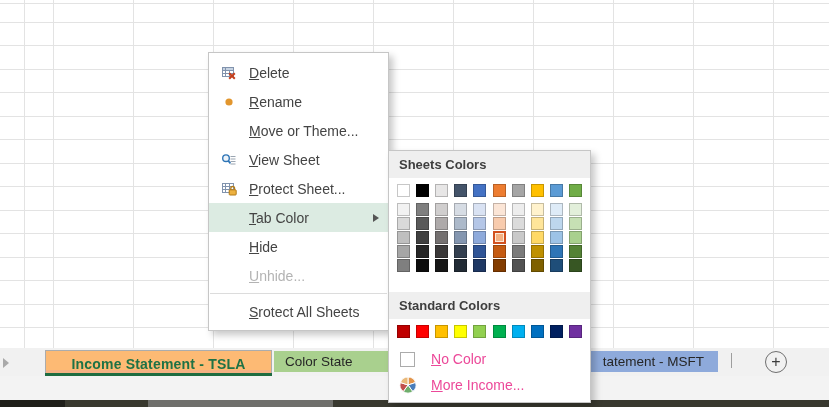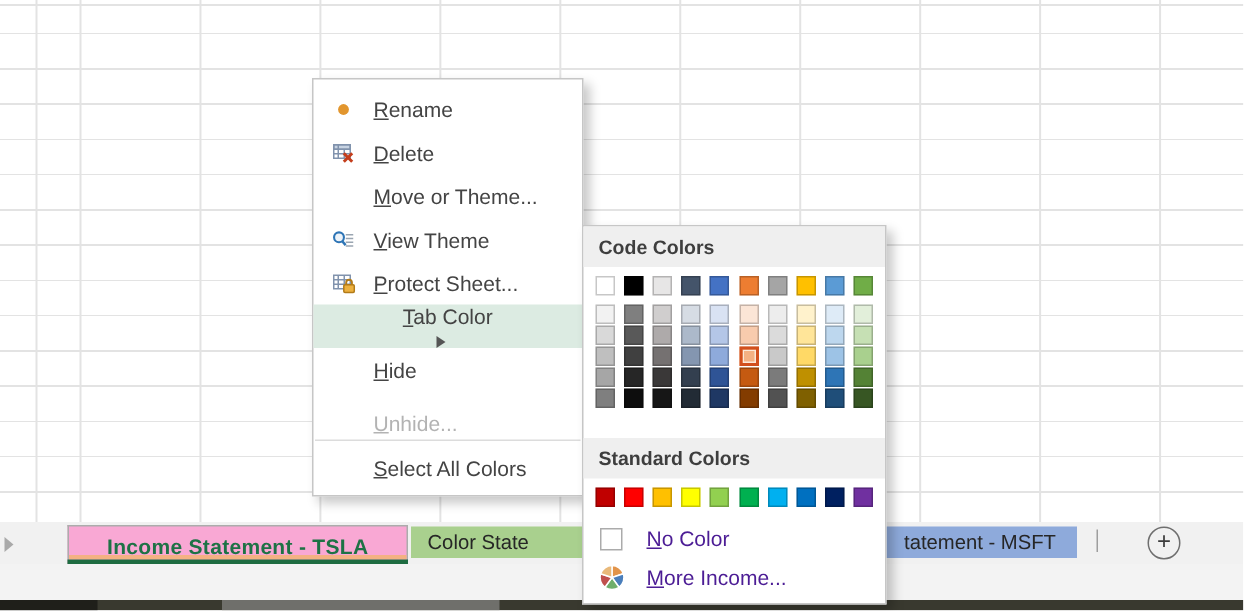--- a/index.html
+++ b/index.html
@@ -18,21 +18,21 @@
   }
   
   .tabbar { position:absolute; left:0; top:348px; width:829px; height:28px; background:#F1F1F1; }
   .nav-arrow {
     position:absolute; left:3px; top:358px; width:0; height:0;
     border-top:5px solid transparent; border-bottom:5px solid transparent;
     border-left:6px solid #A9A9A9;
   }
   .tab1 {
     position:absolute; left:45px; top:350px; width:227px; height:26px;
-    background:#f9a8d4; border:1px solid #ACACAC; border-bottom:none;
+    background:#fdba74; border:1px solid #ACACAC; border-bottom:none;
     display:flex; align-items:center; justify-content:center;
     font-size:14px; font-weight:bold; letter-spacing:.2px; z-index:2;
   }
   .tab1 .tc-strip { position:absolute; left:0; right:0; bottom:3px; height:3px; }
   .tab1 .active-line { position:absolute; left:-1px; right:-1px; bottom:0; height:3px; }
   .tab-plain {
     position:absolute; top:351px; height:21px; font-size:13.5px; color:#262626;
     line-height:21px; white-space:nowrap; overflow:hidden; z-index:1;
   }
   .tab2 { left:274px; width:180px; padding-left:11px; }
@@ -54,39 +54,39 @@
     background:#fff; border:1px solid #C6C6C6; box-shadow:4px 4px 7px rgba(0,0,0,.22);
     padding:5px 0 4px;
   }
   .menu-item { height:29px; display:flex; align-items:center; font-size:14px; color:#444; cursor:default; }
   .menu-item .mi-icon { width:40px; flex:none; display:flex; align-items:center; justify-content:center; }
   .menu-item .mi-label { flex:1; white-space:nowrap; }
   .menu-item .mi-arrow {
     width:0; height:0; margin-right:9px;
     border-top:4.5px solid transparent; border-bottom:4.5px solid transparent; border-left:6px solid #555;
   }
-  .menu-item.disabled { color:#B3B3B3;align-items:flex-end; }
+  .menu-item.disabled { color:#B3B3B3; }
   .menu-sep { height:1px; background:#DCDCDC; margin:3px 1px; }
   .mn { text-decoration:underline; }
   
   .submenu {
     position:absolute; left:388px; top:150px; width:203px; z-index:20;
     background:#fff; border:1px solid #C6C6C6; box-shadow:4px 4px 7px rgba(0,0,0,.22);
     padding-bottom:4px;
   }
   .sub-header { background:#EFEFEF; font-size:13px; font-weight:bold; color:#3E3E3E; padding:6px 0 6px 10px; }
   .swatch-area { padding:6px 8px 0; }
   .swatch-row { display:flex; justify-content:space-between; }
   .swatch-row.toprow { margin-bottom:6px; }
   .swatch-row.varrow { margin-bottom:1px; }
   .swatch { width:13px; height:13px; border:1px solid rgba(0,0,0,.22); }
   .swatch.sel { border:2px solid #D2501E; box-shadow:inset 0 0 0 1px #FCE9D9; }
   .variants { margin-bottom:20px; }
   .swatch-row.stdrow { margin:6px 0 8px; }
-  .picker-item { height:26px; display:flex; align-items:center; padding-left:9px; font-size:14px; color:#4c1d95; }
+  .picker-item { height:26px; display:flex; align-items:center; padding-left:9px; font-size:14px; color:#ec4899; }
   .picker-item .pi-icon { width:19px; display:flex; align-items:center; justify-content:center; flex:none; }
   .picker-item .pi-label { margin-left:14px; white-space:nowrap; }
   .no-color-box { width:15px; height:15px; background:#fff; border:1px solid #ABABAB; }
 </style>
 </head>
 <body>
 
 <div id="screen">
 
   <div class="grid"></div>
@@ -115,83 +115,83 @@
   </div>
   <div class="taskbar">
     <span class="seg-darker"></span>
     <span class="seg-light"></span>
   </div>
 
   <div class="menu" id="context-menu">
       <div class="menu-item">
         <span class="mi-icon">
           <svg width="16" height="16" viewBox="0 0 16 16">
-            <circle cx="8" cy="8" r="3.6" fill="#E2962E"></circle>
-          </svg>
-        </span>
-        <span class="mi-label"><span class="mn">R</span><span>ename</span></span>
-      </div>
-      <div class="menu-item">
-        <span class="mi-icon">
-          <svg width="16" height="16" viewBox="0 0 16 16">
             <rect x="1.5" y="2.5" width="11" height="3" fill="#C7D3E2" stroke="#8193AD"></rect>
             <rect x="1.5" y="2.5" width="11" height="9" fill="none" stroke="#8193AD"></rect>
             <path d="M1.5 5.5h11M1.5 8.5h11M4.5 2.5v9M8.5 5.5v6" stroke="#8193AD" fill="none"></path>
             <path d="M8.2 8.2l5.6 5.6M13.8 8.2l-5.6 5.6" stroke="#C43E1C" stroke-width="2"></path>
           </svg>
         </span>
         <span class="mi-label"><span class="mn">D</span><span>elete</span></span>
+      </div>
+      <div class="menu-item">
+        <span class="mi-icon">
+          <svg width="16" height="16" viewBox="0 0 16 16">
+            <circle cx="8" cy="8" r="3.6" fill="#E2962E"></circle>
+          </svg>
+        </span>
+        <span class="mi-label"><span class="mn">R</span><span>ename</span></span>
       </div>
       <div class="menu-item">
         <span class="mi-icon"></span>
         <span class="mi-label"><span class="mn">M</span><span>ove or Theme...</span></span>
       </div>
       <div class="menu-item">
         <span class="mi-icon">
           <svg width="16" height="16" viewBox="0 0 16 16">
             <path d="M9.5 4.5h5M9.5 7h5M9.5 9.5h5M9.5 12h5" stroke="#9AA5B1"></path>
             <circle cx="5" cy="6.2" r="3.3" fill="#EDF3F9" stroke="#2E75B6" stroke-width="1.4"></circle>
             <path d="M7.2 8.8l2.2 2.6" stroke="#2E75B6" stroke-width="1.7"></path>
           </svg>
         </span>
-        <span class="mi-label"><span class="mn">V</span><span>iew Theme</span></span>
+        <span class="mi-label"><span class="mn">V</span><span>iew Sheet</span></span>
       </div>
       <div class="menu-item">
         <span class="mi-icon">
           <svg width="16" height="16" viewBox="0 0 16 16">
             <rect x="1.5" y="2.5" width="11" height="9" fill="#fff" stroke="#8193AD"></rect>
             <path d="M1.5 5.5h11M1.5 8.5h11M4.5 2.5v9M8.5 2.5v9" stroke="#8193AD"></path>
             <path d="M9.8 9V7.4a1.9 1.9 0 013.8 0V9" fill="none" stroke="#B27B19" stroke-width="1.3"></path>
             <rect x="8.2" y="8.8" width="7" height="5.2" rx="0.8" fill="#EDB13F" stroke="#B27B19"></rect>
           </svg>
         </span>
         <span class="mi-label"><span class="mn">P</span><span>rotect Sheet...</span></span>
       </div>
-      <div class="menu-item" style="background: rgb(220, 235, 226); flex-direction: column;">
+      <div class="menu-item" style="background: rgb(220, 235, 226);">
         <span class="mi-icon"></span>
         <span class="mi-label"><span class="mn">T</span><span>ab Color</span></span>
         <span class="mi-arrow"></span>
       </div>
       <div class="menu-item">
         <span class="mi-icon"></span>
         <span class="mi-label"><span class="mn">H</span><span>ide</span></span>
       </div>
       <div class="menu-item disabled">
         <span class="mi-icon"></span>
         <span class="mi-label"><span class="mn">U</span><span>nhide...</span></span>
       </div>
       <div class="menu-sep"></div>
       <div class="menu-item">
         <span class="mi-icon"></span>
-        <span class="mi-label"><span class="mn">S</span><span>elect All Colors</span></span>
+        <span class="mi-label"><span class="mn">S</span><span>rotect All Sheets</span></span>
       </div>
     </div>
 
   <div class="submenu" id="color-submenu">
-    <div class="sub-header">Code Colors</div>
+    <div class="sub-header">Sheets Colors</div>
     <div class="swatch-area">
       <div class="swatch-row toprow" id="theme-row">
           <span class="swatch" style="background: rgb(255, 255, 255);"></span>
           <span class="swatch" style="background: rgb(0, 0, 0);"></span>
           <span class="swatch" style="background: rgb(231, 230, 230);"></span>
           <span class="swatch" style="background: rgb(68, 84, 106);"></span>
           <span class="swatch" style="background: rgb(68, 114, 196);"></span>
           <span class="swatch" style="background: rgb(237, 125, 49);"></span>
           <span class="swatch" style="background: rgb(165, 165, 165);"></span>
           <span class="swatch" style="background: rgb(255, 192, 0);"></span>

